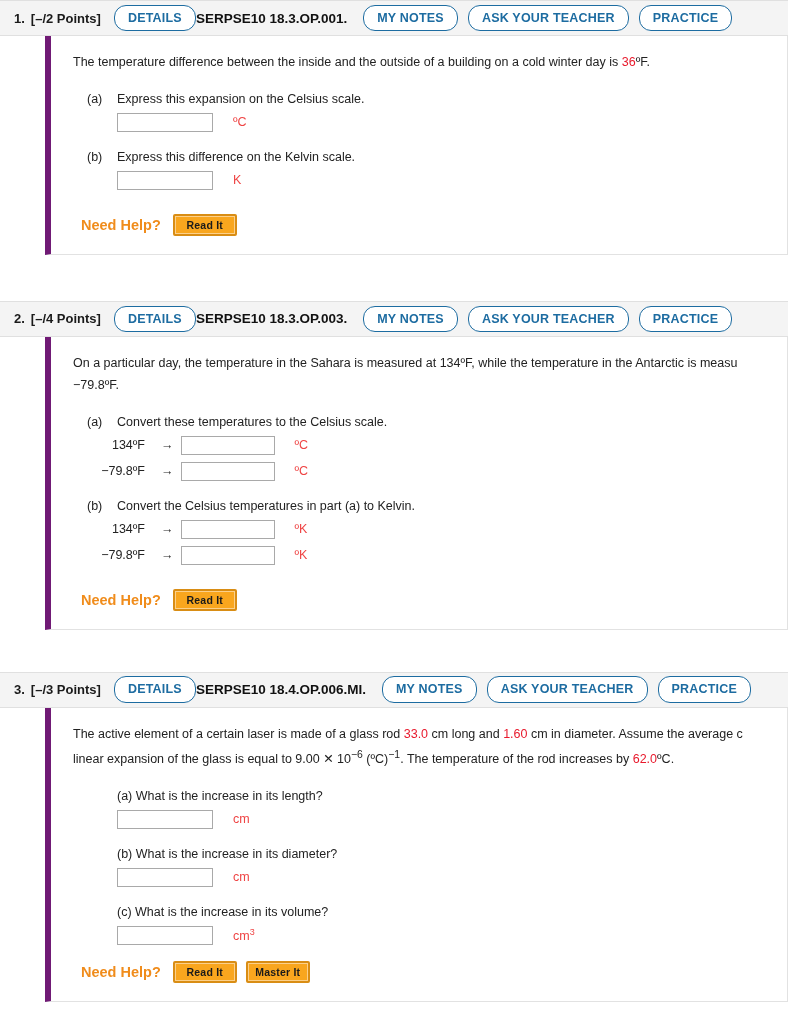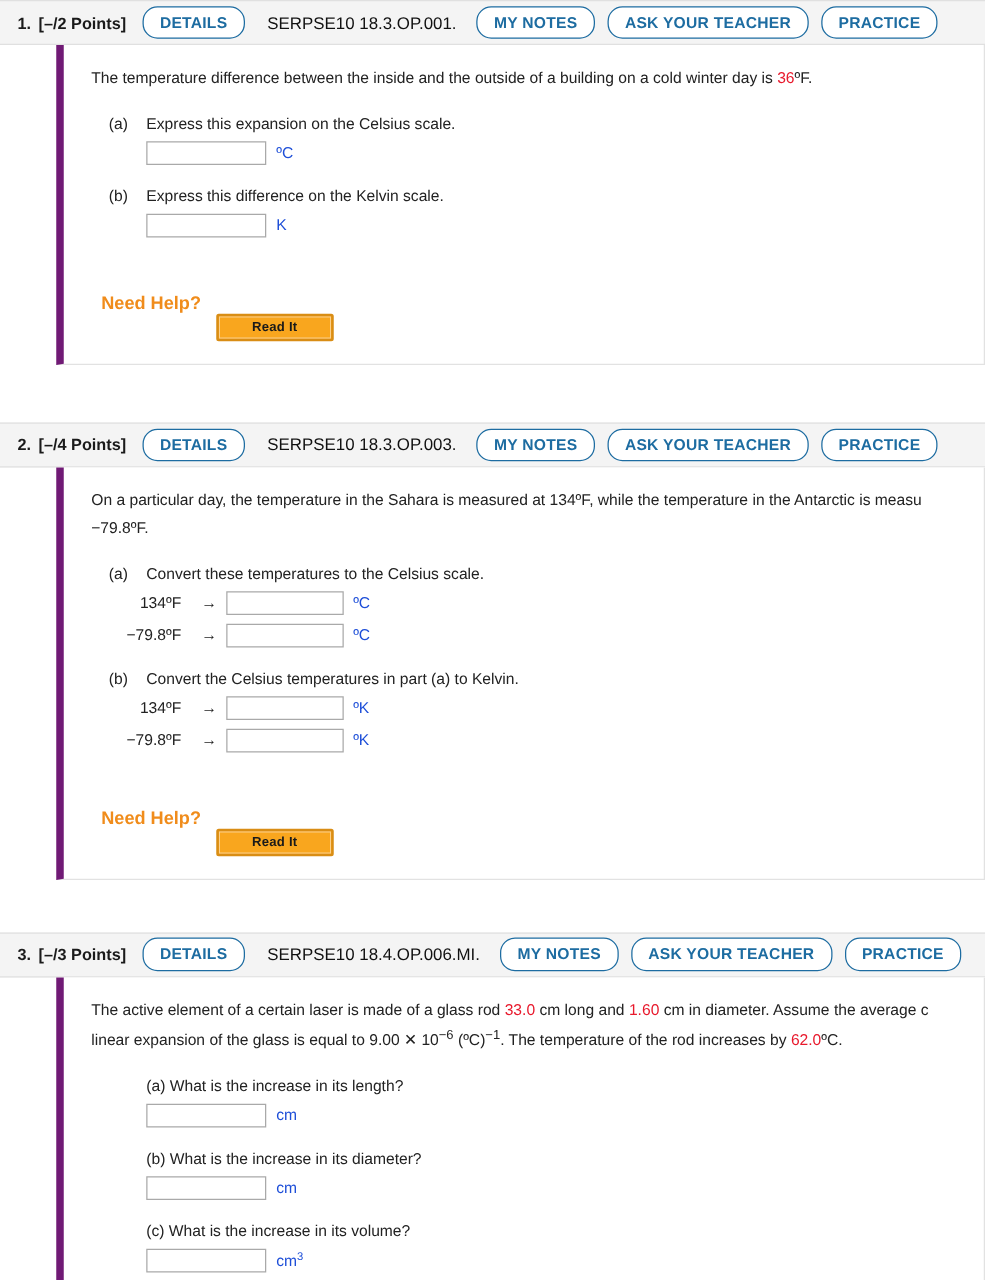--- a/index.html
+++ b/index.html
@@ -48,23 +48,23 @@
     font-size: 12.5px;
     font-weight: bold;
     letter-spacing: .2px;
     padding: 6px 13px 6px 13px;
     line-height: 1;
     display: inline-block;
     cursor: pointer;
   }
   .q-code {
     font-size: 13.5px;
-    font-weight: normal;
+    font-weight: bold;
     color: #111;
-    margin: 0 16px 0 18px;
+    margin: 0 16px 0 0;
   }
   .pill + .pill { margin-left: 10px; }
 
   
   .q-body {
     margin-left: 45px;
     border-left: 6px solid #701a75;
     border-right: 1px solid #e2e2e2;
     border-bottom: 1px solid #e2e2e2;
     background: #fff;
@@ -116,22 +116,22 @@
     border: 1px solid #a9a9a9;
     background: #fff;
     outline: none;
     font-size: 12px;
     font-family: "Liberation Sans", sans-serif;
     padding: 1px 3px;
   }
   input.box.wide { width: 94px; }
   .unit {
     font-size: 12.5px;
-    color: #1d4ed8;
-    margin-left: 8px;
+    color: #ef4444;
+    margin-left: 20px;
   }
   .unit sup { font-size: 9px; }
 
   
   .need-help {
     margin-top: 24px;
     padding-left: 18px;
     display: flex;
     align-items: center;
   }
@@ -142,26 +142,25 @@
     margin-right: 12px;
   }
   .help-btn {
     background: #f9a61e;
     border: 2px solid #d98d14;
     border-radius: 2px;
     color: #1a1a1a;
     font-size: 10.5px;
     font-weight: bold;
     padding: 3px 0;
-    width: 94px;
+    width: 64px;
     text-align: center;
     cursor: pointer;
     box-shadow: inset 0 0 0 1px #fcd08a;
     letter-spacing: .2px;
-    margin-top: 37px;
   }
   .help-btn + .help-btn { margin-left: 9px; }
 
   .gap { height: 46px; }
   .gap-sm { height: 42px; }
 </style>
 </head>
 <body>
 
 <div class="question-block">

